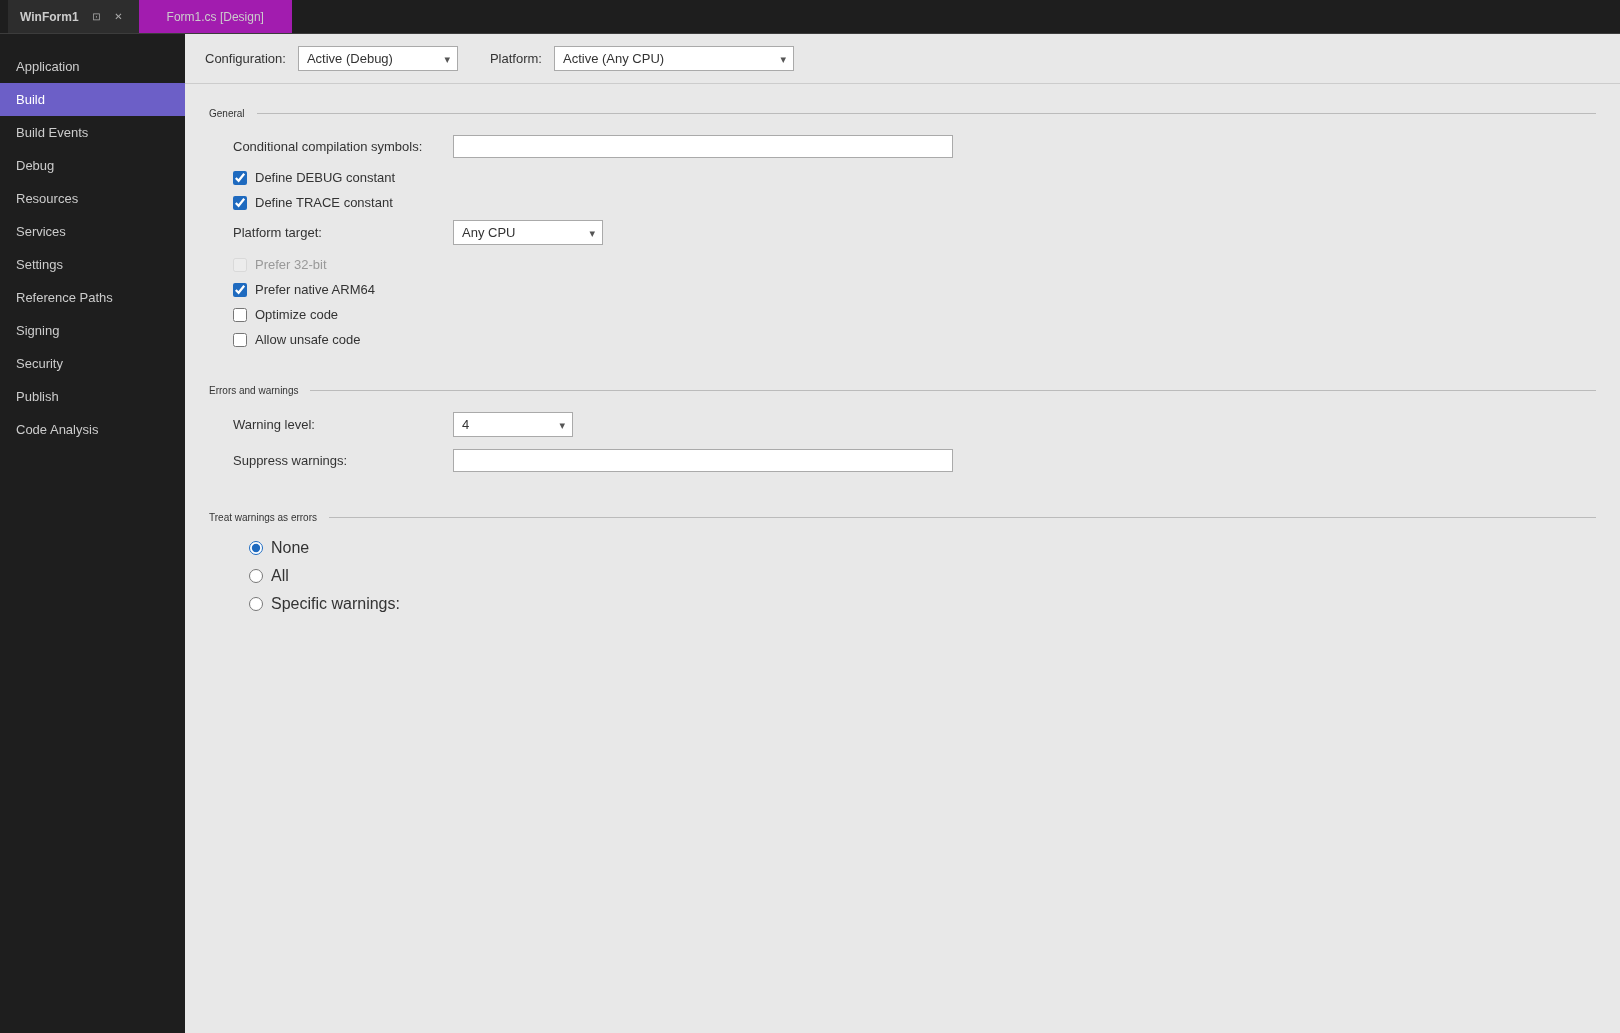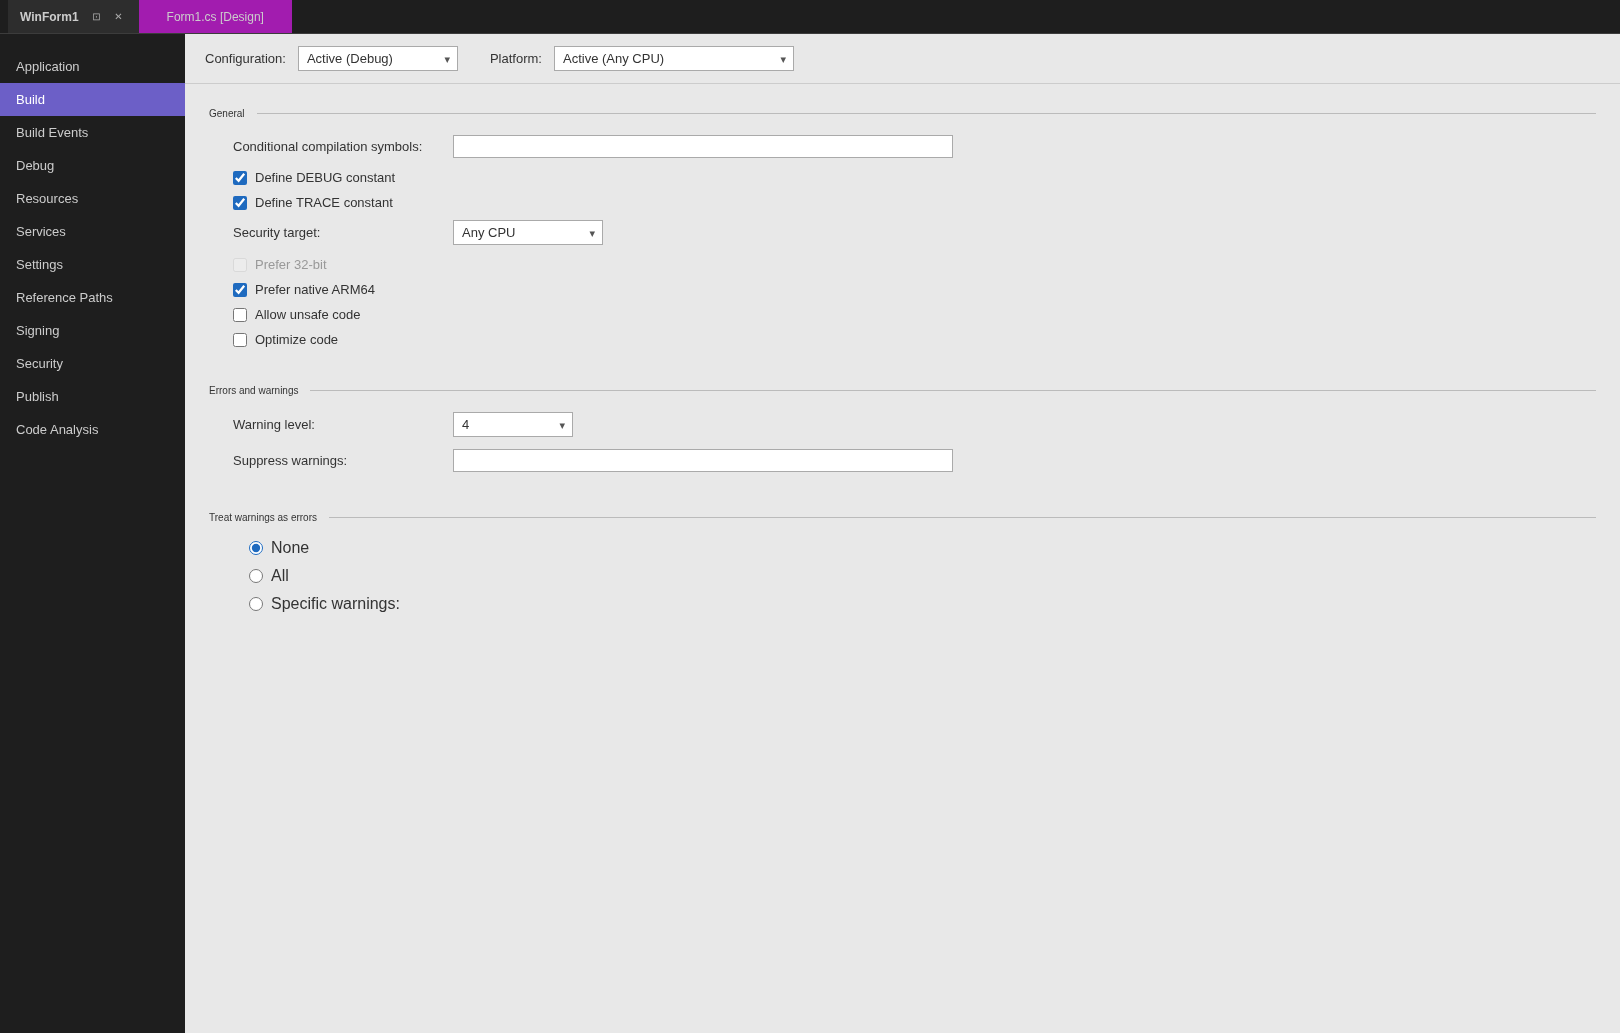--- a/index.html
+++ b/index.html
@@ -311,21 +311,21 @@
         <input type="checkbox" id="define-debug" checked="" style="">
         <label for="define-debug">Define DEBUG constant</label>
       </div>
 
       <div class="checkbox-row">
         <input type="checkbox" id="define-trace" checked="" style="">
         <label for="define-trace">Define TRACE constant</label>
       </div>
 
       <div class="platform-row">
-        <span class="platform-label">Security target:</span>
+        <span class="platform-label">Platform target:</span>
         <div class="select-wrapper">
           <select class="warning-select" style="min-width:150px;">
             <option>Any CPU</option>
             <option>x86</option>
             <option>x64</option>
             <option>ARM</option>
             <option>ARM64</option>
           </select>
         </div>
       </div>
@@ -334,27 +334,27 @@
         <input type="checkbox" id="prefer-32bit" disabled="" style="">
         <label for="prefer-32bit">Prefer 32-bit</label>
       </div>
 
       <div class="checkbox-row">
         <input type="checkbox" id="prefer-native-arm64" checked="" style="">
         <label for="prefer-native-arm64">Prefer native ARM64</label>
       </div>
 
       <div class="checkbox-row">
+        <input type="checkbox" id="optimize-code" style="">
+        <label for="optimize-code">Optimize code</label>
+      </div>
+
+      <div class="checkbox-row">
         <input type="checkbox" id="allow-unsafe" style="">
         <label for="allow-unsafe">Allow unsafe code</label>
-      </div>
-
-      <div class="checkbox-row">
-        <input type="checkbox" id="optimize-code" style="">
-        <label for="optimize-code">Optimize code</label>
       </div>
     </div>
 
     <div class="section-content" style="padding-top:4px;">
       <div class="section-header">
         <span class="section-title">Errors and warnings</span>
         <div class="section-line"></div>
       </div>
 
       <div class="platform-row">

